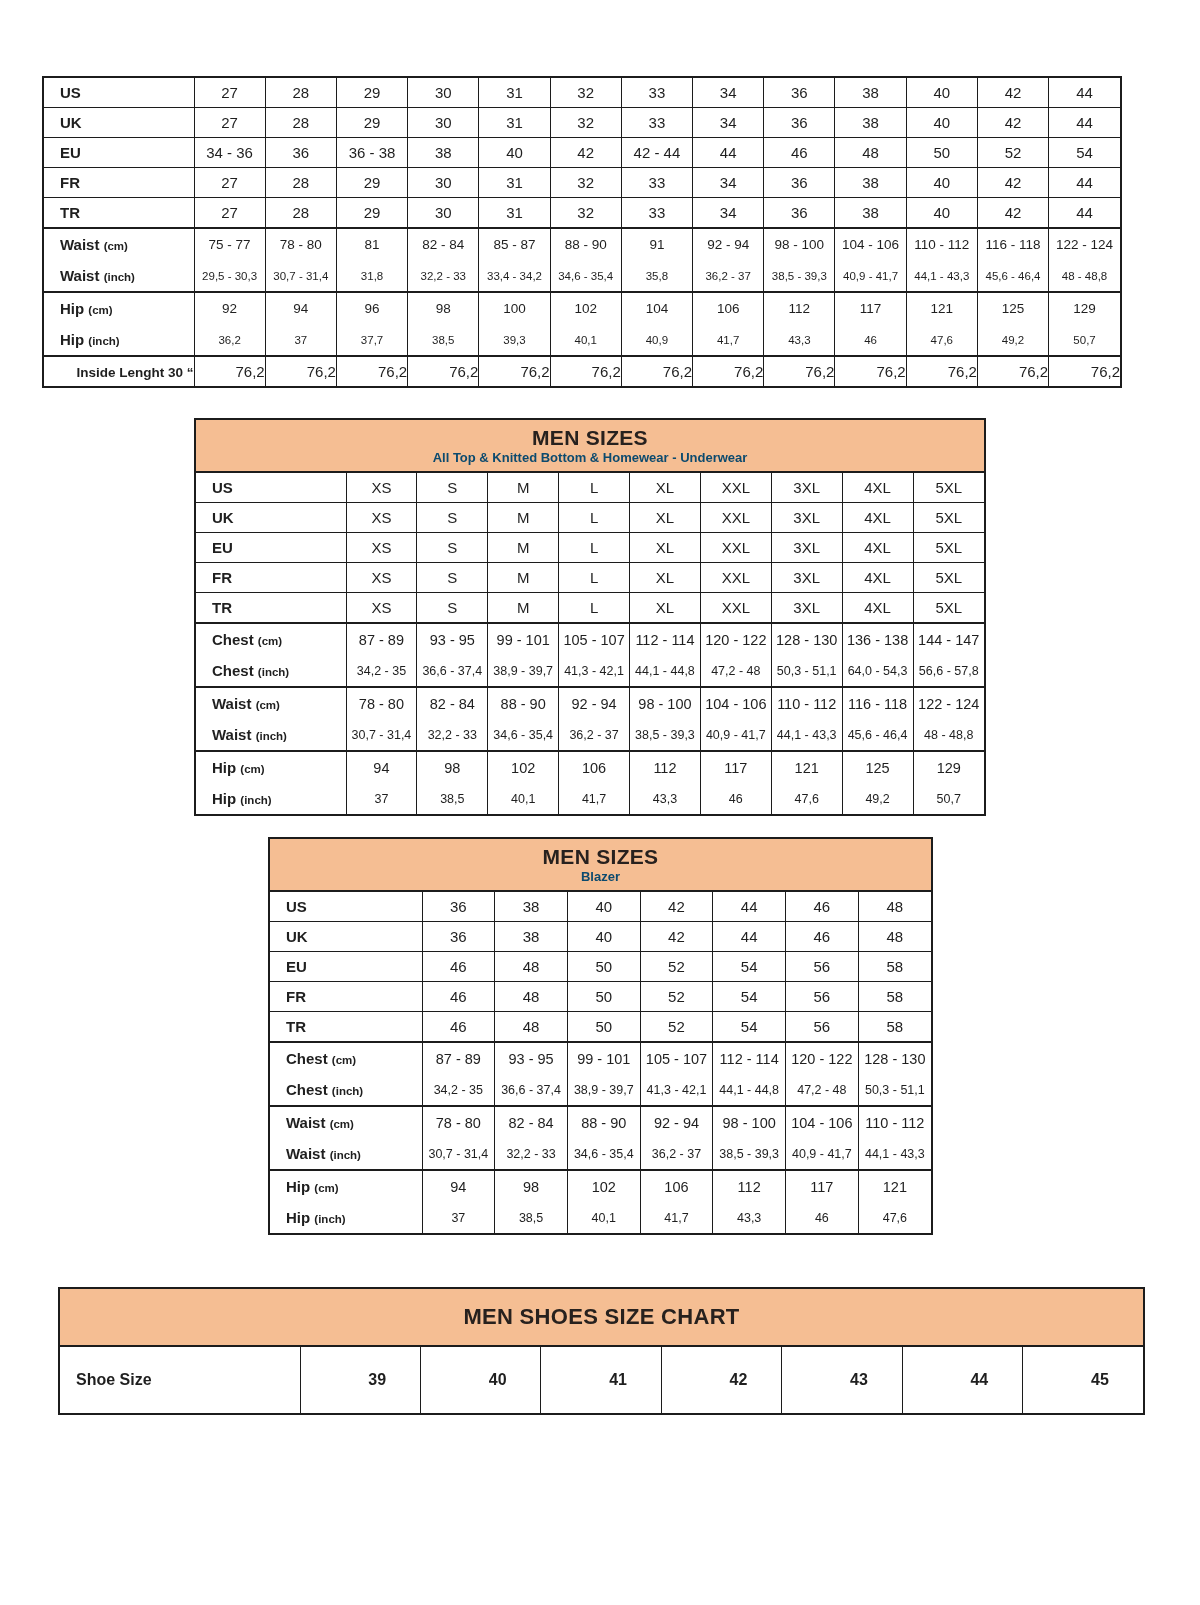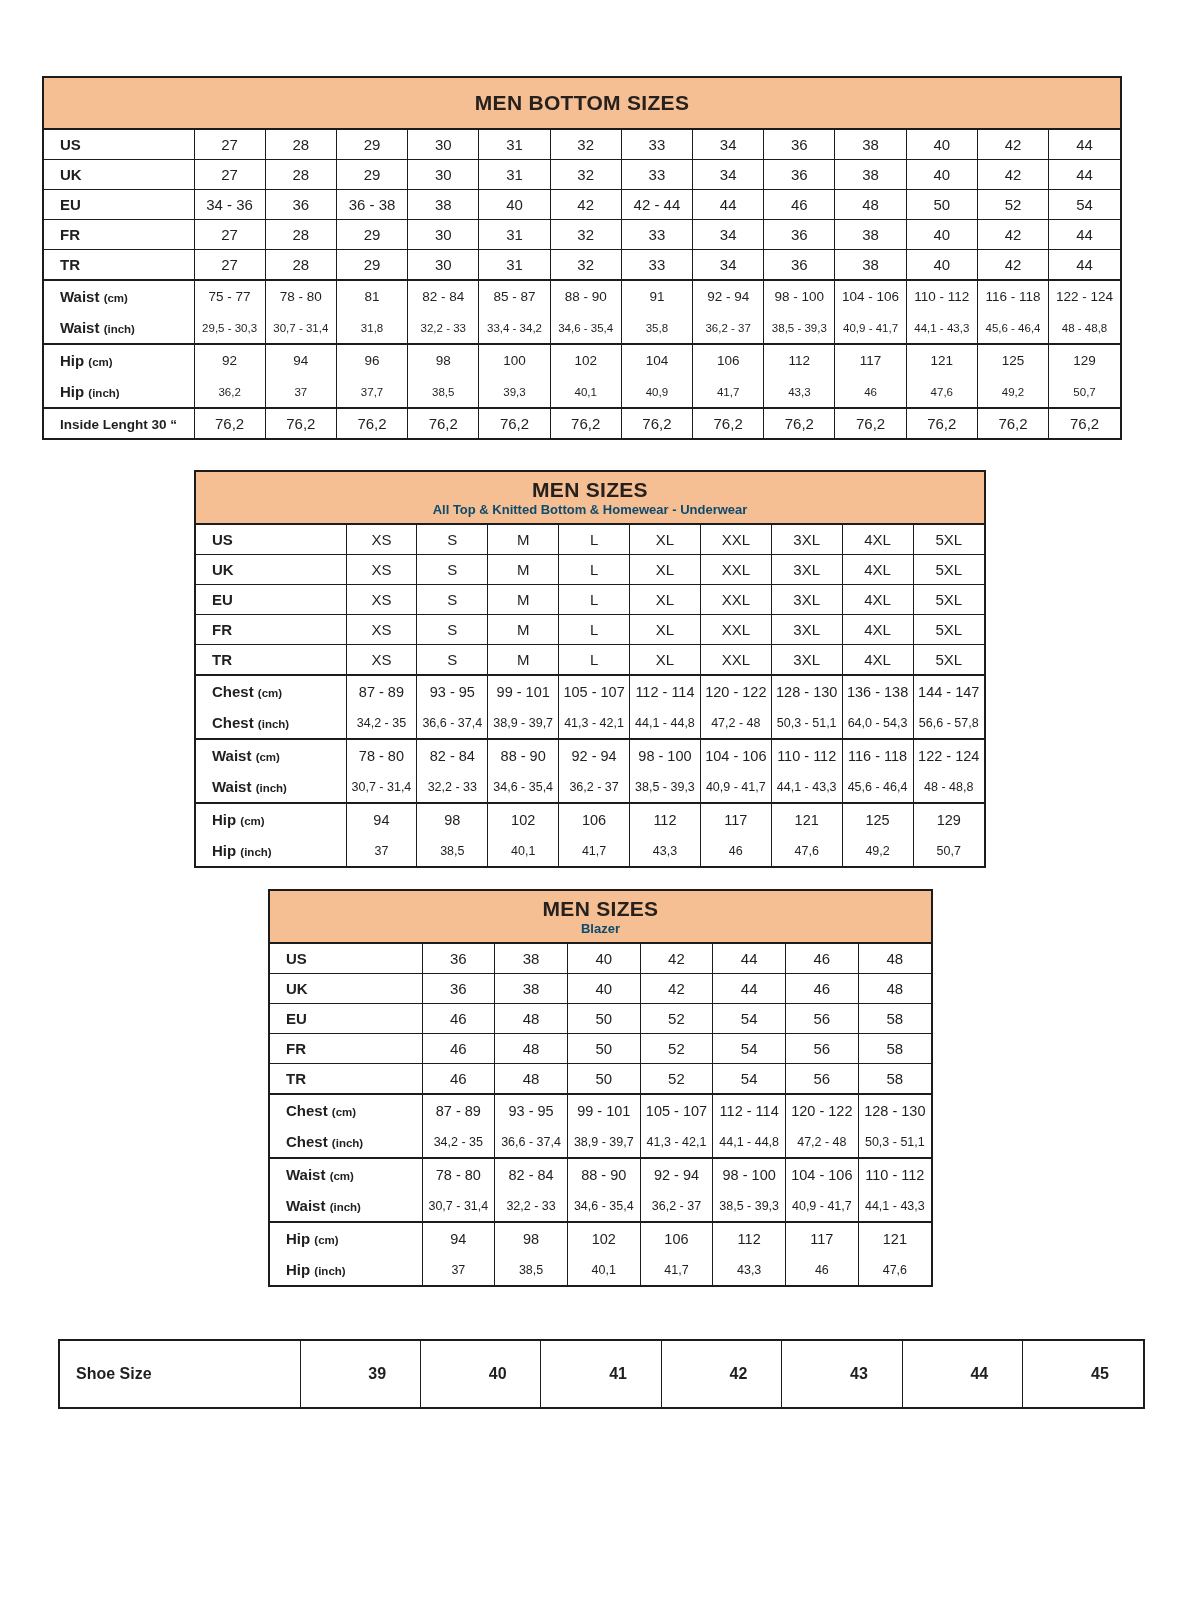--- a/index.html
+++ b/index.html
@@ -25,21 +25,21 @@
   .grid td{
     border-top:1px solid var(--line,#1c1c1c);
     border-left:1px solid var(--line,#1c1c1c);
     text-align:center;vertical-align:middle;
     padding:0;height:29px;font-size:15px;white-space:nowrap;overflow:hidden;
   }
   .grid td.lbl{border-left:none;text-align:left;padding-left:16px;}
   .grid tr.r-first td{border-top:none;}
   .grid tr.b-end td{border-top:none;}
   .grid tr.b-start td{border-top:2px solid var(--line,#1c1c1c);}
-  .grid tr.sep-thick td{border-top:2px solid var(--line,#1c1c1c);}
+  .grid tr.sep-thick td{border-top:2px solid var(--line,#1c1c1c);text-align:right;}
   .grid tr.b-start td,.grid tr.b-end td{height:31px;}
   .lbl-main{font-weight:700;font-size:15px;}
   .lbl-unit{font-weight:700;font-size:11.5px;}
   tr.b-start td.val{font-size:14.5px;}
   tr.b-end td.val{font-size:12.5px;}
 
   
   .tbl-0{width:1080px;margin:76px 0 0 42px;}
   .tbl-0 .t-head{height:50px;}
   .tbl-0 col.c-label{width:150px;}
@@ -65,23 +65,20 @@
   .tbl-3 .grid td{height:40px;font-size:14px;margin-top:20px;}
   .tbl-3 .grid tr.r-first td{height:66px;}
   .tbl-3 .grid tr.r-first td.val{font-size:16px;font-weight:700;padding-left:34px;}
   .tbl-3 .lbl-main{font-size:16px;}
   .tbl-3 .lbl-unit{font-size:13px;}
 </style>
 </head>
 <body>
 
 <div class="size-table tbl-0">
-  <div class="t-head">
-    <div class="t-title">MEN BOTTOM SIZES</div>
-  </div>
   <table class="grid">
       <colgroup>
         <col class="c-label">
         <col>
         <col>
         <col>
         <col>
         <col>
         <col>
         <col>
@@ -537,20 +534,23 @@
           <td class="val">41,7</td>
           <td class="val">43,3</td>
           <td class="val">46</td>
           <td class="val">47,6</td>
         </tr>
       </tbody>
     </table>
 </div>
 
 <div class="size-table tbl-3">
+  <div class="t-head">
+    <div class="t-title">MEN SHOES SIZE CHART</div>
+  </div>
   <table class="grid">
       <colgroup>
         <col class="c-label">
         <col>
         <col>
         <col>
         <col>
         <col>
         <col>
         <col>

